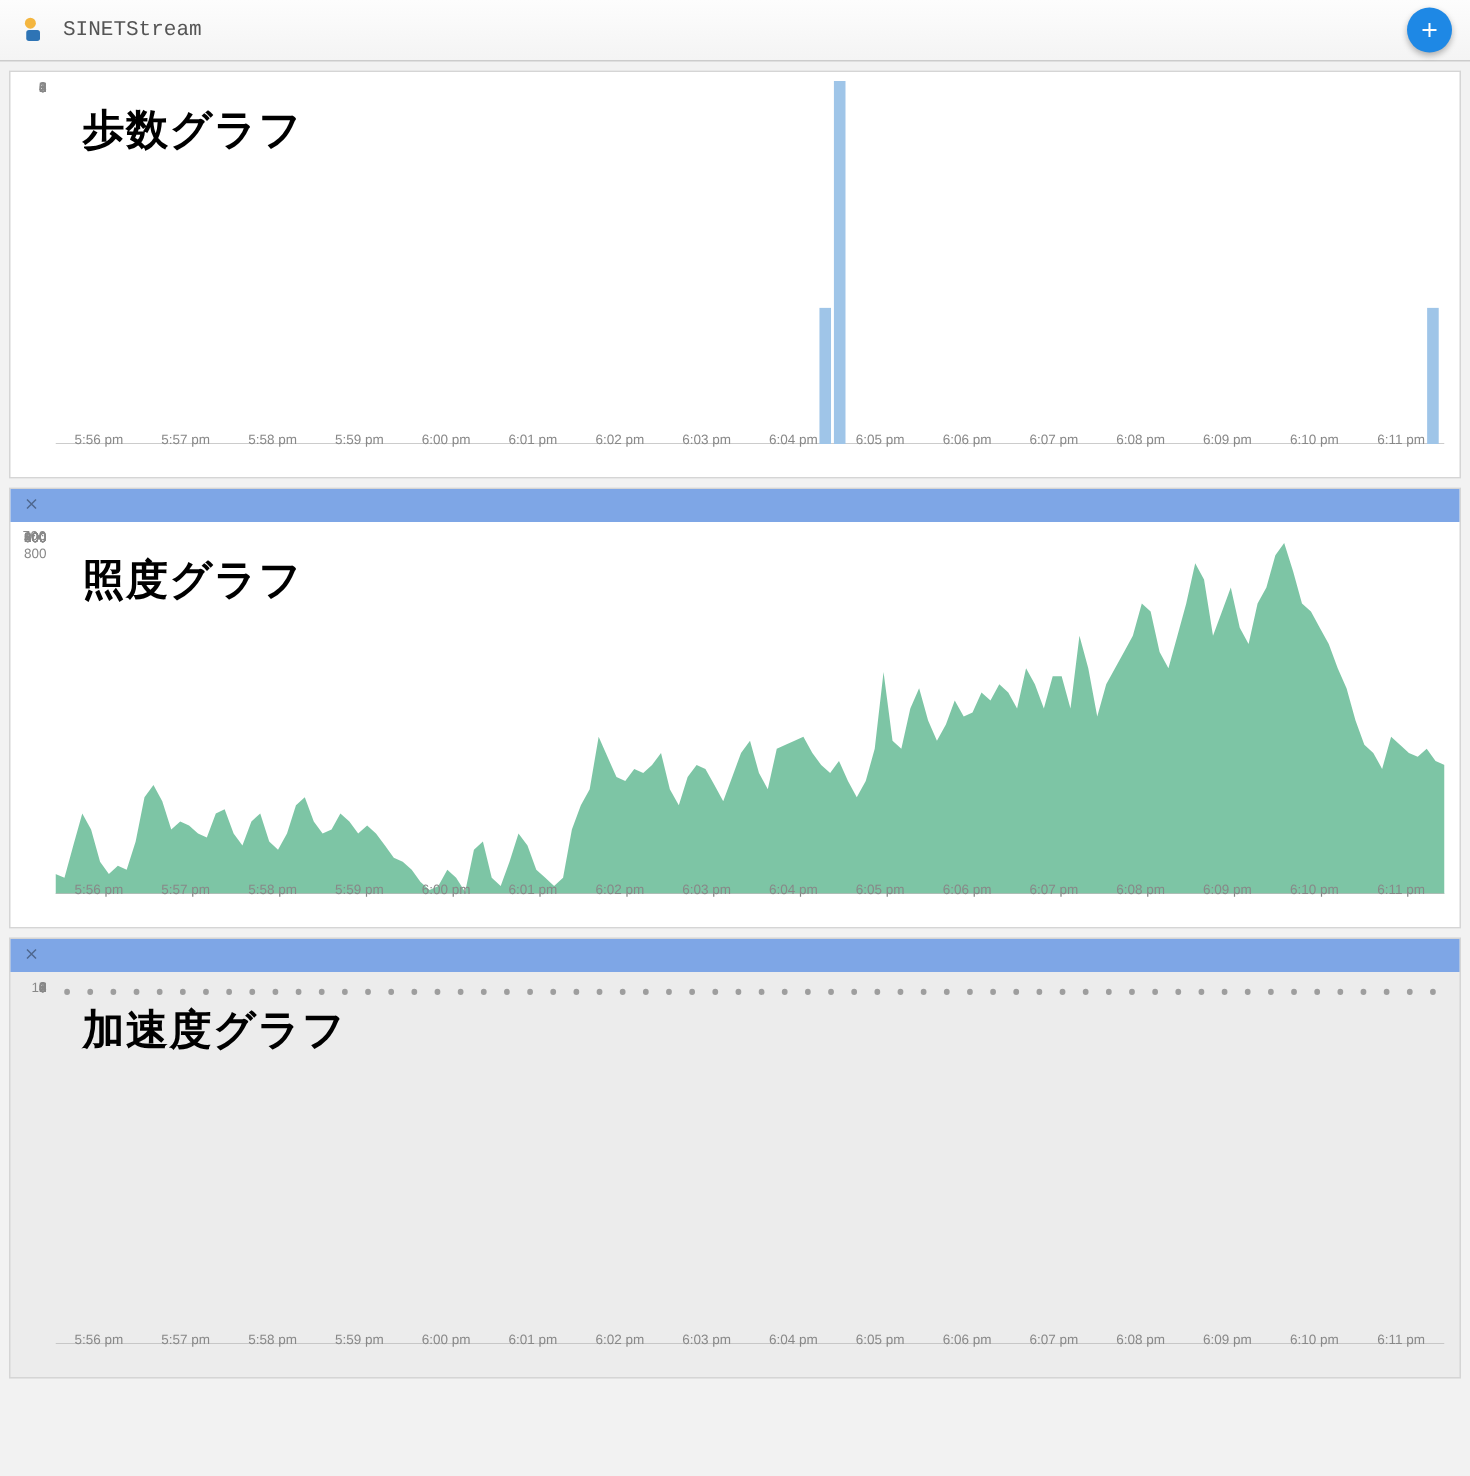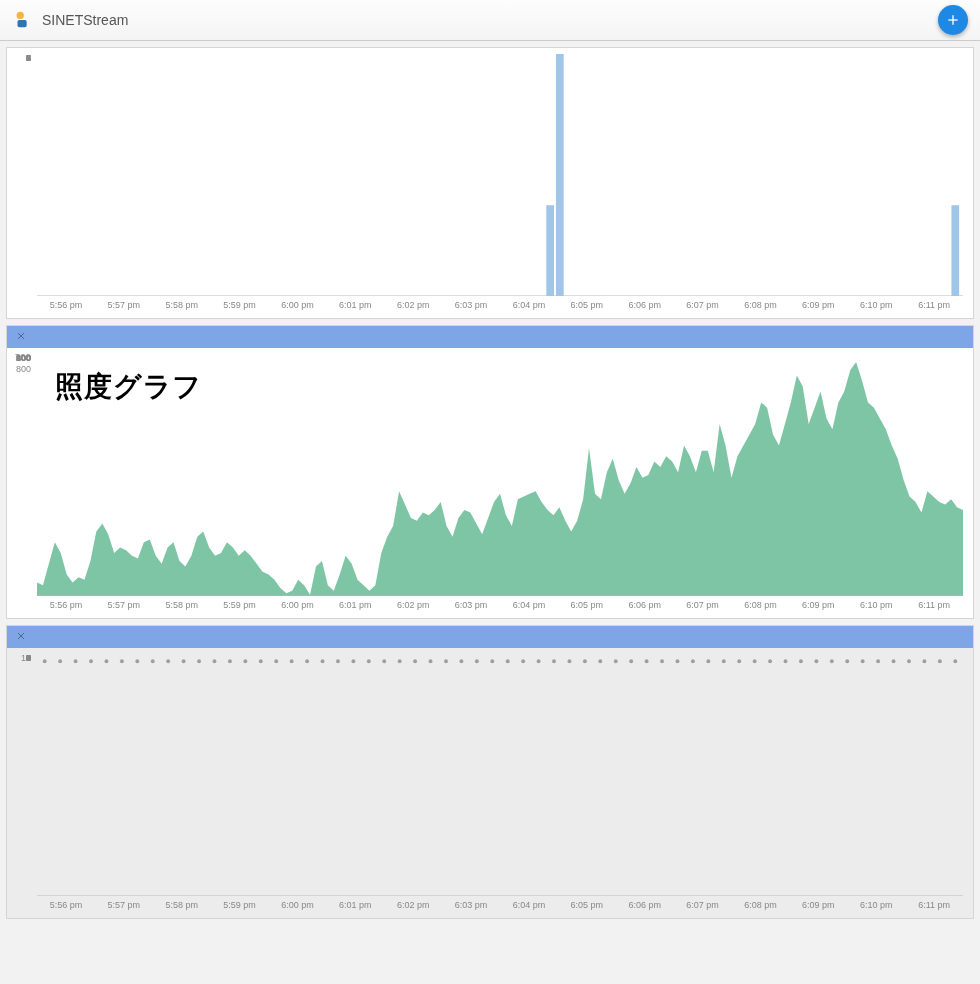--- a/index.html
+++ b/index.html
@@ -21,20 +21,21 @@
   }
   .appbar .logo {
     width: 22px; height: 22px;
     margin-right: 8px;
     display:flex;align-items:center;justify-content:center;
   }
   .appbar .title {
     font-size: 14px;
     color: #555;
     font-weight: 500;
+    font-family: Liberation Mono, monospace;
   }
   .appbar .spacer { flex: 1; }
   .fab {
     width: 30px; height: 30px;
     border-radius: 50%;
     background: #1e88e5;
     display: flex;
     align-items: center;
     justify-content: center;
     box-shadow: 0 2px 4px rgba(0,0,0,.3);
@@ -86,21 +87,21 @@
     left:30px; right:10px; top:6px; bottom:22px;
   }
   .plot svg { width:100%; height:100%; display:block; }
 
   .ytick, .xtick {
     position:absolute;
     font-size: 9px;
     color:#888;
   }
   .ytick { left:0; width:24px; text-align:right; transform:translateY(-50%); }
-  .xtick { bottom:8px; transform:translateX(-50%); font-size:9px; color:#888; white-space:nowrap;}
+  .xtick { bottom:20px; transform:translateX(-50%); font-size:9px; color:#888; white-space:nowrap;}
 </style>
 </head>
 <body>
 
 <div class="appbar">
   <span class="logo">
     <svg viewBox="0 0 24 24">
         <circle cx="9" cy="7" r="4" fill="#f4b63f"></circle>
         <rect x="6" y="12" width="10" height="8" rx="2" fill="#2e74b5"></rect>
       </svg>
@@ -112,20 +113,21 @@
         <path d="M11 5h2v14h-2z"></path>
         <path d="M5 11h14v2H5z"></path>
       </svg>
   </span>
 </div>
 
 <div class="panels">
 
   <div class="panel">
     <div class="chart-box">
+      <span class="overlay-title">歩数グラフ</span>
       <div class="plot">
         <svg viewBox="0 0 960 240" preserveAspectRatio="none">
 
           <line x1="0" y1="240" x2="960" y2="240" stroke="#bbb" stroke-width="1"></line>
 
           <rect x="528" width="8" y="150" height="90" fill="#9fc5e8"></rect>
           <rect x="538" width="8" y="0" height="240" fill="#9fc5e8"></rect>
           <rect x="948" width="8" y="150" height="90" fill="#9fc5e8"></rect>
         </svg>
       </div>
@@ -209,20 +211,21 @@
 
   <div class="panel grey">
     <div class="panel-hdr">
       <span class="close">
         <svg viewBox="0 0 24 24">
             <path d="M18 6L6 18M6 6l12 12" stroke="#2f3e55" stroke-width="2"></path>
           </svg>
       </span>
     </div>
     <div class="chart-box">
+      <span class="overlay-title">加速度グラフ</span>
       <div class="plot">
         <svg id="accel-svg" viewBox="0 0 960 240" preserveAspectRatio="none">
             <circle cx="8" cy="7.200000000000017" r="2" fill="#9e9e9e"></circle>
             <circle cx="24" cy="7.200000000000017" r="2" fill="#9e9e9e"></circle>
             <circle cx="40" cy="7.200000000000017" r="2" fill="#9e9e9e"></circle>
             <circle cx="56" cy="7.200000000000017" r="2" fill="#9e9e9e"></circle>
             <circle cx="72" cy="7.200000000000017" r="2" fill="#9e9e9e"></circle>
             <circle cx="88" cy="7.200000000000017" r="2" fill="#9e9e9e"></circle>
             <circle cx="104" cy="7.200000000000017" r="2" fill="#9e9e9e"></circle>
             <circle cx="120" cy="7.200000000000017" r="2" fill="#9e9e9e"></circle>

